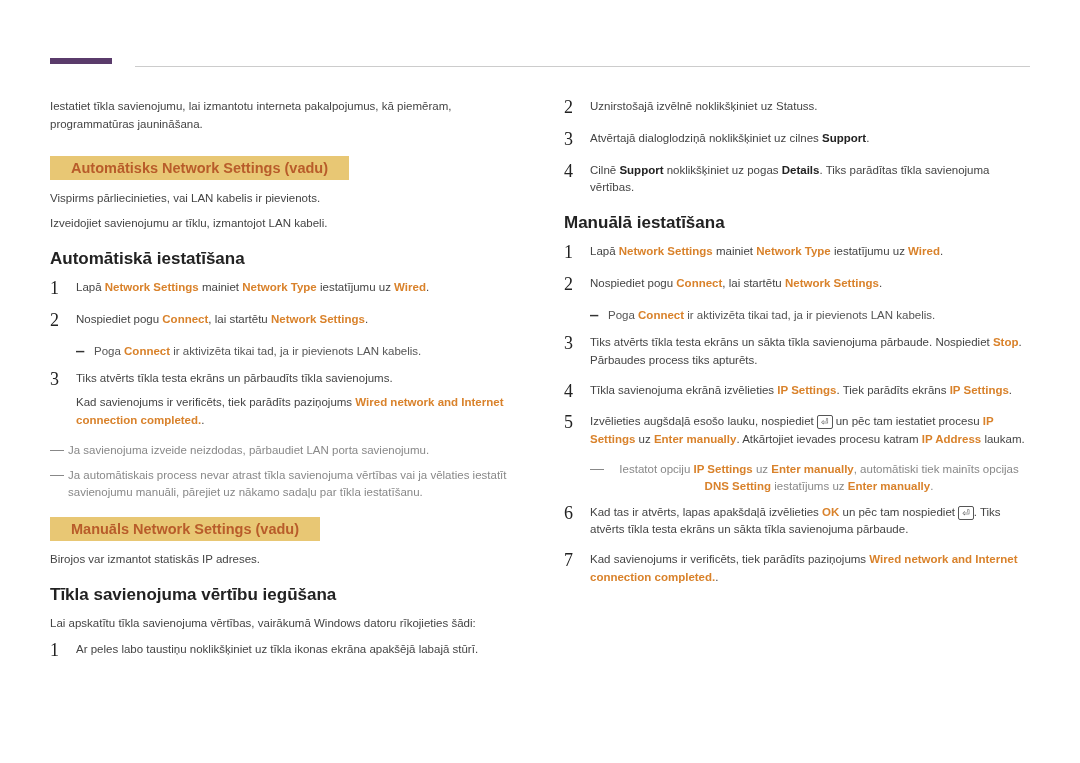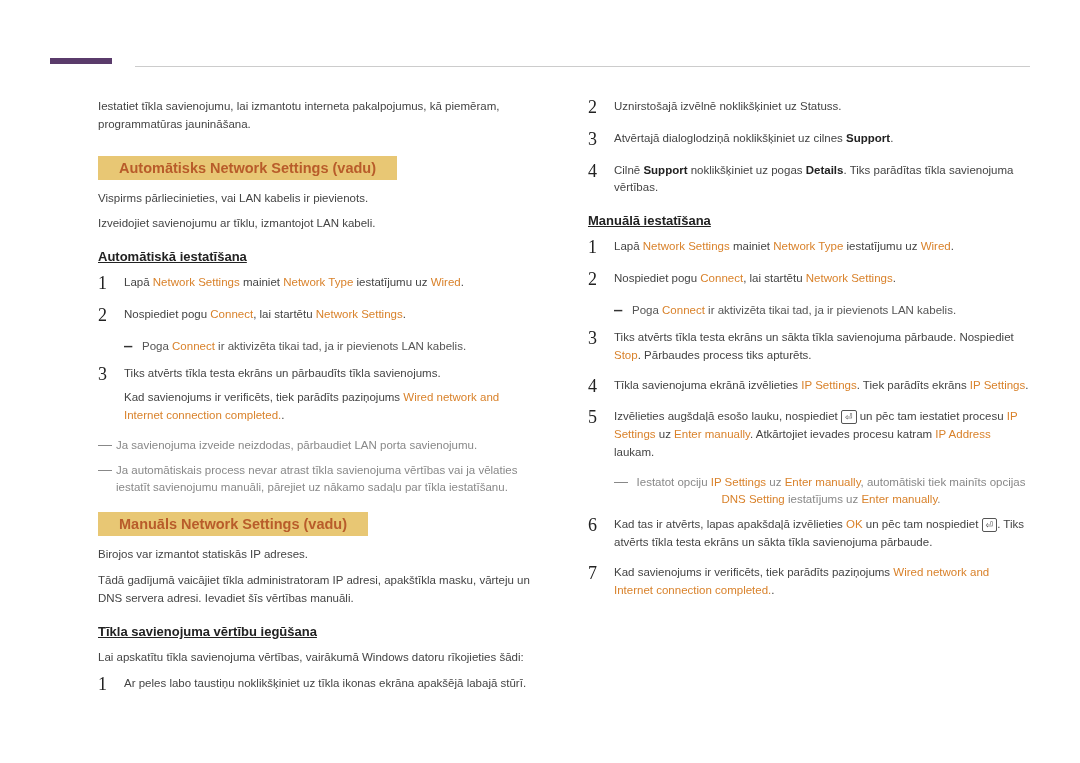--- a/index.html
+++ b/index.html
@@ -26,60 +26,58 @@
     top: 66px;
     left: 135px;
     right: 50px;
     height: 1px;
     background: #ccc;
   }
   .columns {
     display: flex;
     gap: 48px;
     padding-top: 48px;
-    margin-left: 48px;
   }
   .col {
     flex: 1;
     min-width: 0;
   }
   p, .step-text { line-height: 1.55; margin-bottom: 8px; color: #444; }
   .intro { margin-bottom: 14px; }
   .sec-hl {
     display: inline-block;
     background: #e8c774;
     color: #b85c2a;
     font-weight: 600;
     padding: 4px 21px;
     font-size: 14.5px;
     margin: 8px 0 10px 0;
   }
   .sub-h {
     font-weight: 700;
     color: #222;
-    font-size: 13px;
+    font-size: 17px;
     margin: 16px 0 10px 0;
-    text-decoration: underline;
   }
   .step {
     display: flex;
     align-items: flex-start;
     margin-bottom: 12px;
   }
   .step-num {
     font-family: Georgia, "Times New Roman", serif;
     font-size: 18px;
     font-weight: 400;
     color: #222;
     width: 26px;
     flex-shrink: 0;
     line-height: 1.1;
   }
   .step-text { flex: 1; margin-bottom: 0; }
-  .kw { color: #d9822b; font-weight: 400; }
+  .kw { color: #d9822b; font-weight: 700; }
   .kb { font-weight: 700; color: #222; }
   .sub-dash {
     display: flex;
     align-items: flex-start;
     margin: 2px 0 10px 26px;
   }
   .sub-dash .dash {
     width: 18px;
     flex-shrink: 0;
     font-weight: 700;
@@ -167,21 +165,20 @@
       <div class="em">―</div>
       <div class="txt">Ja savienojuma izveide neizdodas, pārbaudiet LAN porta savienojumu.</div>
     </div>
     <div class="note-top">
       <div class="em">―</div>
       <div class="txt">Ja automātiskais process nevar atrast tīkla savienojuma vērtības vai ja vēlaties iestatīt savienojumu manuāli, pārejiet uz nākamo sadaļu par tīkla iestatīšanu.</div>
     </div>
 
     <div class="sec-hl">Manuāls Network Settings (vadu)</div>
     <p>Birojos var izmantot statiskās IP adreses.</p>
-    <p>Tādā gadījumā vaicājiet tīkla administratoram IP adresi, apakštīkla masku, vārteju un DNS servera adresi. Ievadiet šīs vērtības manuāli.</p>
 
     <div class="sub-h">Tīkla savienojuma vērtību iegūšana</div>
     <p>Lai apskatītu tīkla savienojuma vērtības, vairākumā Windows datoru rīkojieties šādi:</p>
 
     <div class="step">
       <div class="step-num">1</div>
       <div class="step-text">Ar peles labo taustiņu noklikšķiniet uz tīkla ikonas ekrāna apakšējā labajā stūrī.</div>
     </div>
   </div>
 

